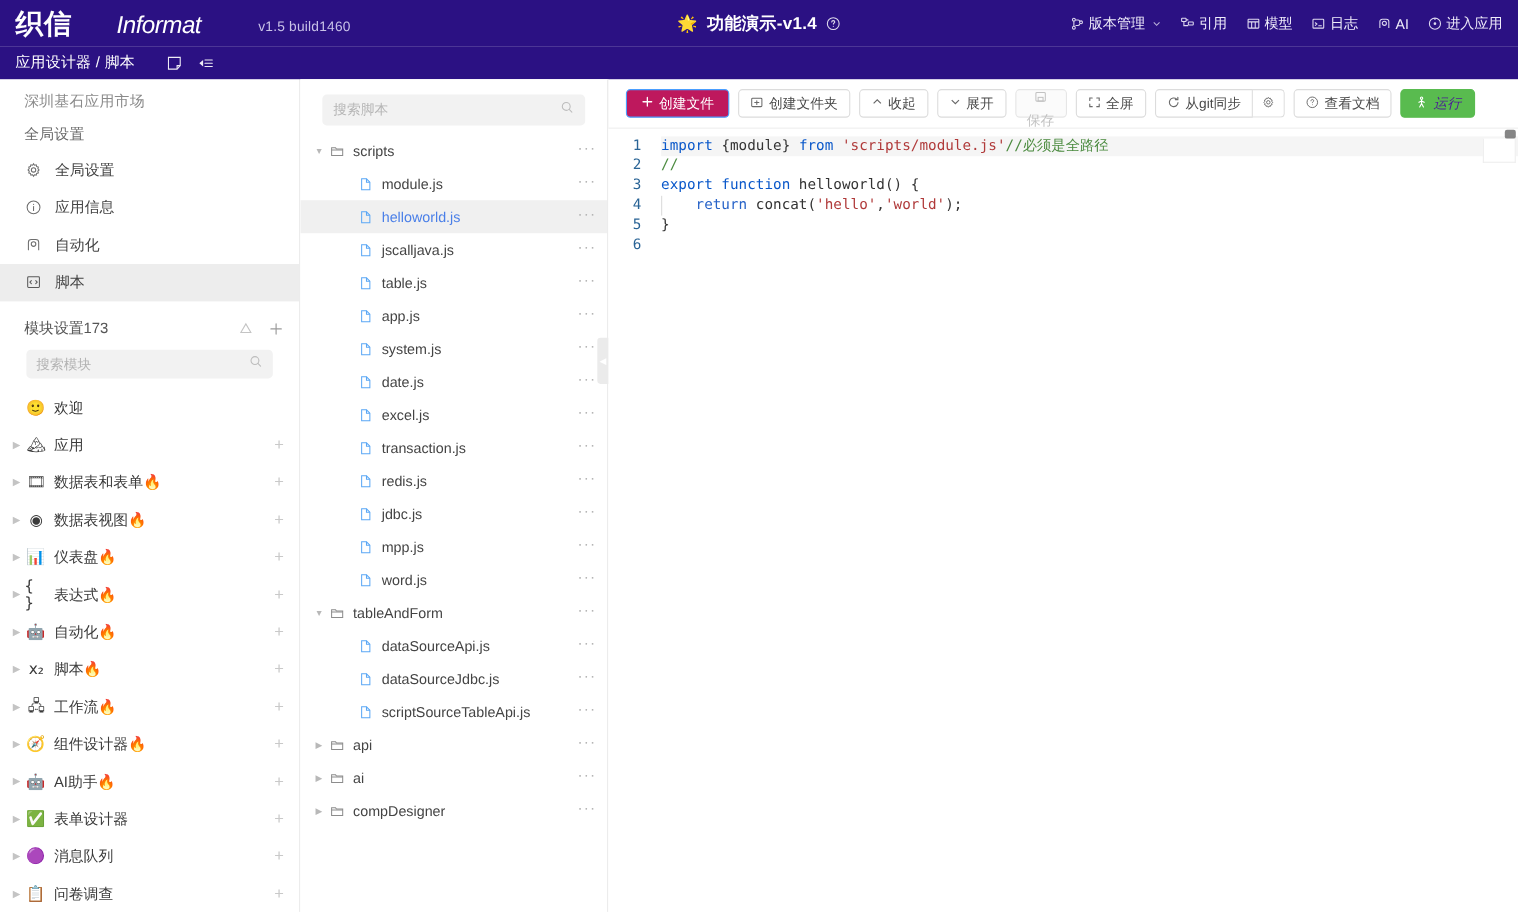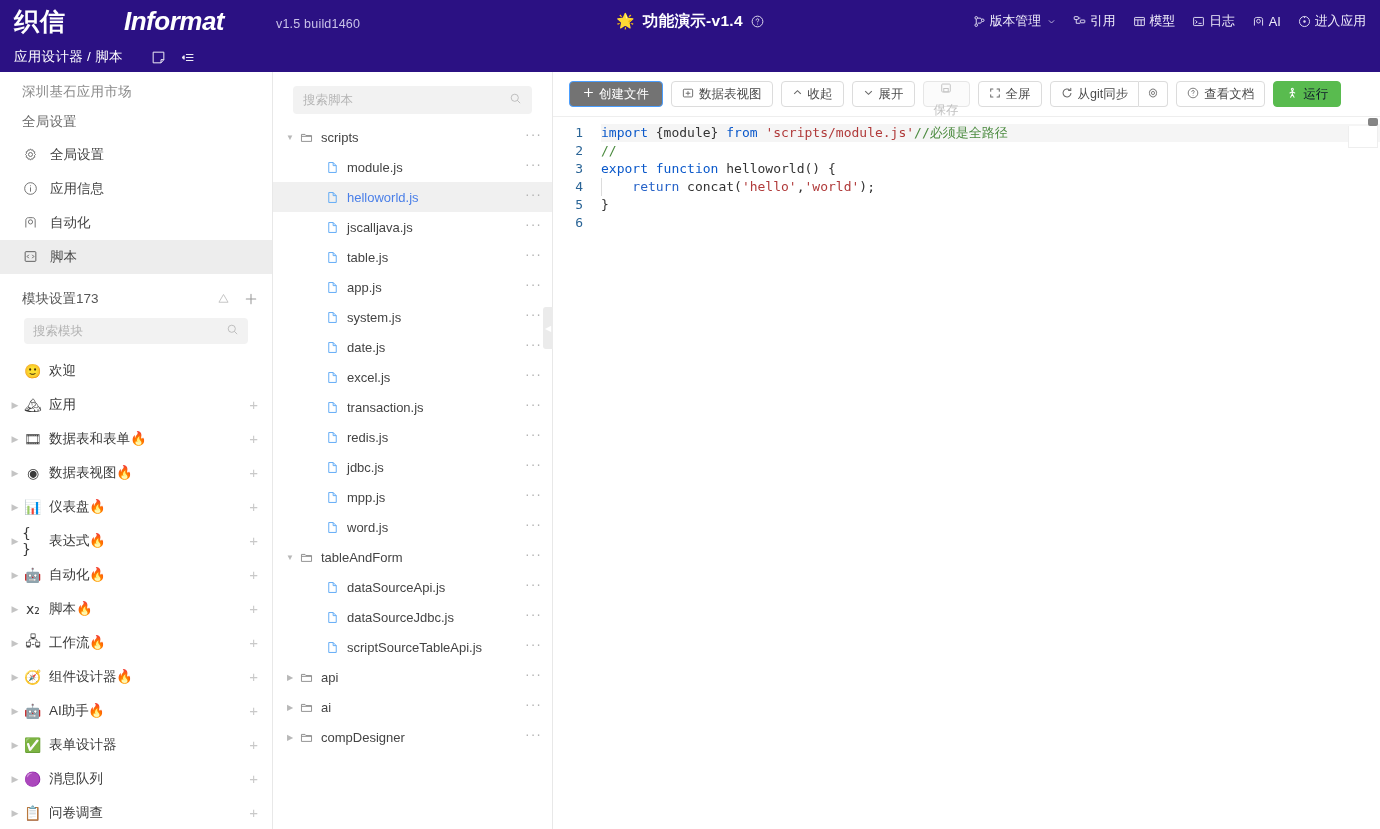--- a/index.html
+++ b/index.html
@@ -15,22 +15,22 @@
   .topbar {
     height: 42px; background: #2b1183; color: #fff;
     display: flex; align-items: center; flex: 0 0 42px; position: relative;
   }
   .brand-zone { display: flex; align-items: baseline; padding-left: 14px; gap: 40px; }
   .logo-cn {
     font-family: "DejaVu Sans", sans-serif;
     font-size: 25px; font-weight: bold; letter-spacing: 1px; line-height: 1;
   }
   .logo-en {
-    font-size: 26px; font-weight: bold; font-style: italic;
-    letter-spacing: -0.5px; margin-left: 18px; line-height: 1;
+    font-size: 22px; font-weight: normal; font-style: italic;
+    letter-spacing: -0.5px; margin-left: 0; line-height: 1;
   }
   .ver-badge {
     margin-left: 12px; font-size: 12.5px; color: #c9c2e8;
     letter-spacing: 0.2px; position: relative; top: -2px;
   }
   .center-title {
     position: absolute; left: 0; right: 0; top: 0; height: 42px;
     display: flex; align-items: center; justify-content: center;
     gap: 8px; pointer-events: none;
   }
@@ -166,24 +166,24 @@
     height: 44px; flex: 0 0 44px; display: flex; align-items: center;
     gap: 8px; padding: 0 14px 0 16px;
   }
   .btn {
     height: 26px; border: 1px solid #dcdcdc; border-radius: 4px;
     background: #fff; display: inline-flex; align-items: center; gap: 5px;
     padding: 0 10px; font-size: 12.5px; color: #4a4a4a; cursor: pointer;
     white-space: nowrap; font-family: "Liberation Sans", sans-serif;
   }
   .btn.primary {
-    background: #737373; border-color: #4a9eff; color: #fff; padding: 0 13px;
+    background: #be185d; border-color: #4a9eff; color: #fff; padding: 0 13px;
   }
   .btn.success {
-    background: #59bb4f; border-color: #59bb4f; color: #0f172a; padding: 0 12px;
+    background: #59bb4f; border-color: #59bb4f; color: #4c1d95; padding: 0 12px; font-style: italic;
   }
   .btn.disabled {
     color: #c2c2c2; border-color: #e6e6e6; background: #fbfbfb; cursor: not-allowed; flex-direction: column;
   }
   .btn-group { display: inline-flex; }
   .btn-group .btn:first-child { border-radius: 4px 0 0 4px; }
   .btn-group .btn:last-child { border-radius: 0 4px 4px 0; border-left: 0; padding: 0 8px; }
 
   .editor-wrap { flex: 1 1 auto; display: flex; position: relative; min-height: 0; background: #fff; }
   .editor {
@@ -736,21 +736,21 @@
           <span>创建文件</span>
         </button>
 
         <button class="btn">
           <span>
             <svg width="12" height="12" viewBox="0 0 14 14" fill="none" stroke="#6a6a6a" stroke-width="1.1">
               <rect x="1.6" y="2.6" width="10.8" height="9" rx="1"></rect>
                 <path d="M7 5.3v4M4.8 7.3h4.4" stroke-linecap="round"></path>
             </svg>
           </span>
-          <span>数据表视图</span>
+          <span>创建文件夹</span>
         </button>
 
         <button class="btn">
           <span>
             <svg width="11" height="11" viewBox="0 0 12 12" fill="none" stroke="#6a6a6a" stroke-width="1.2">
                 <path d="M2.4 7.6L6 4l3.6 3.6"></path>
               </svg>
           </span>
           <span>收起</span>
         </button>

